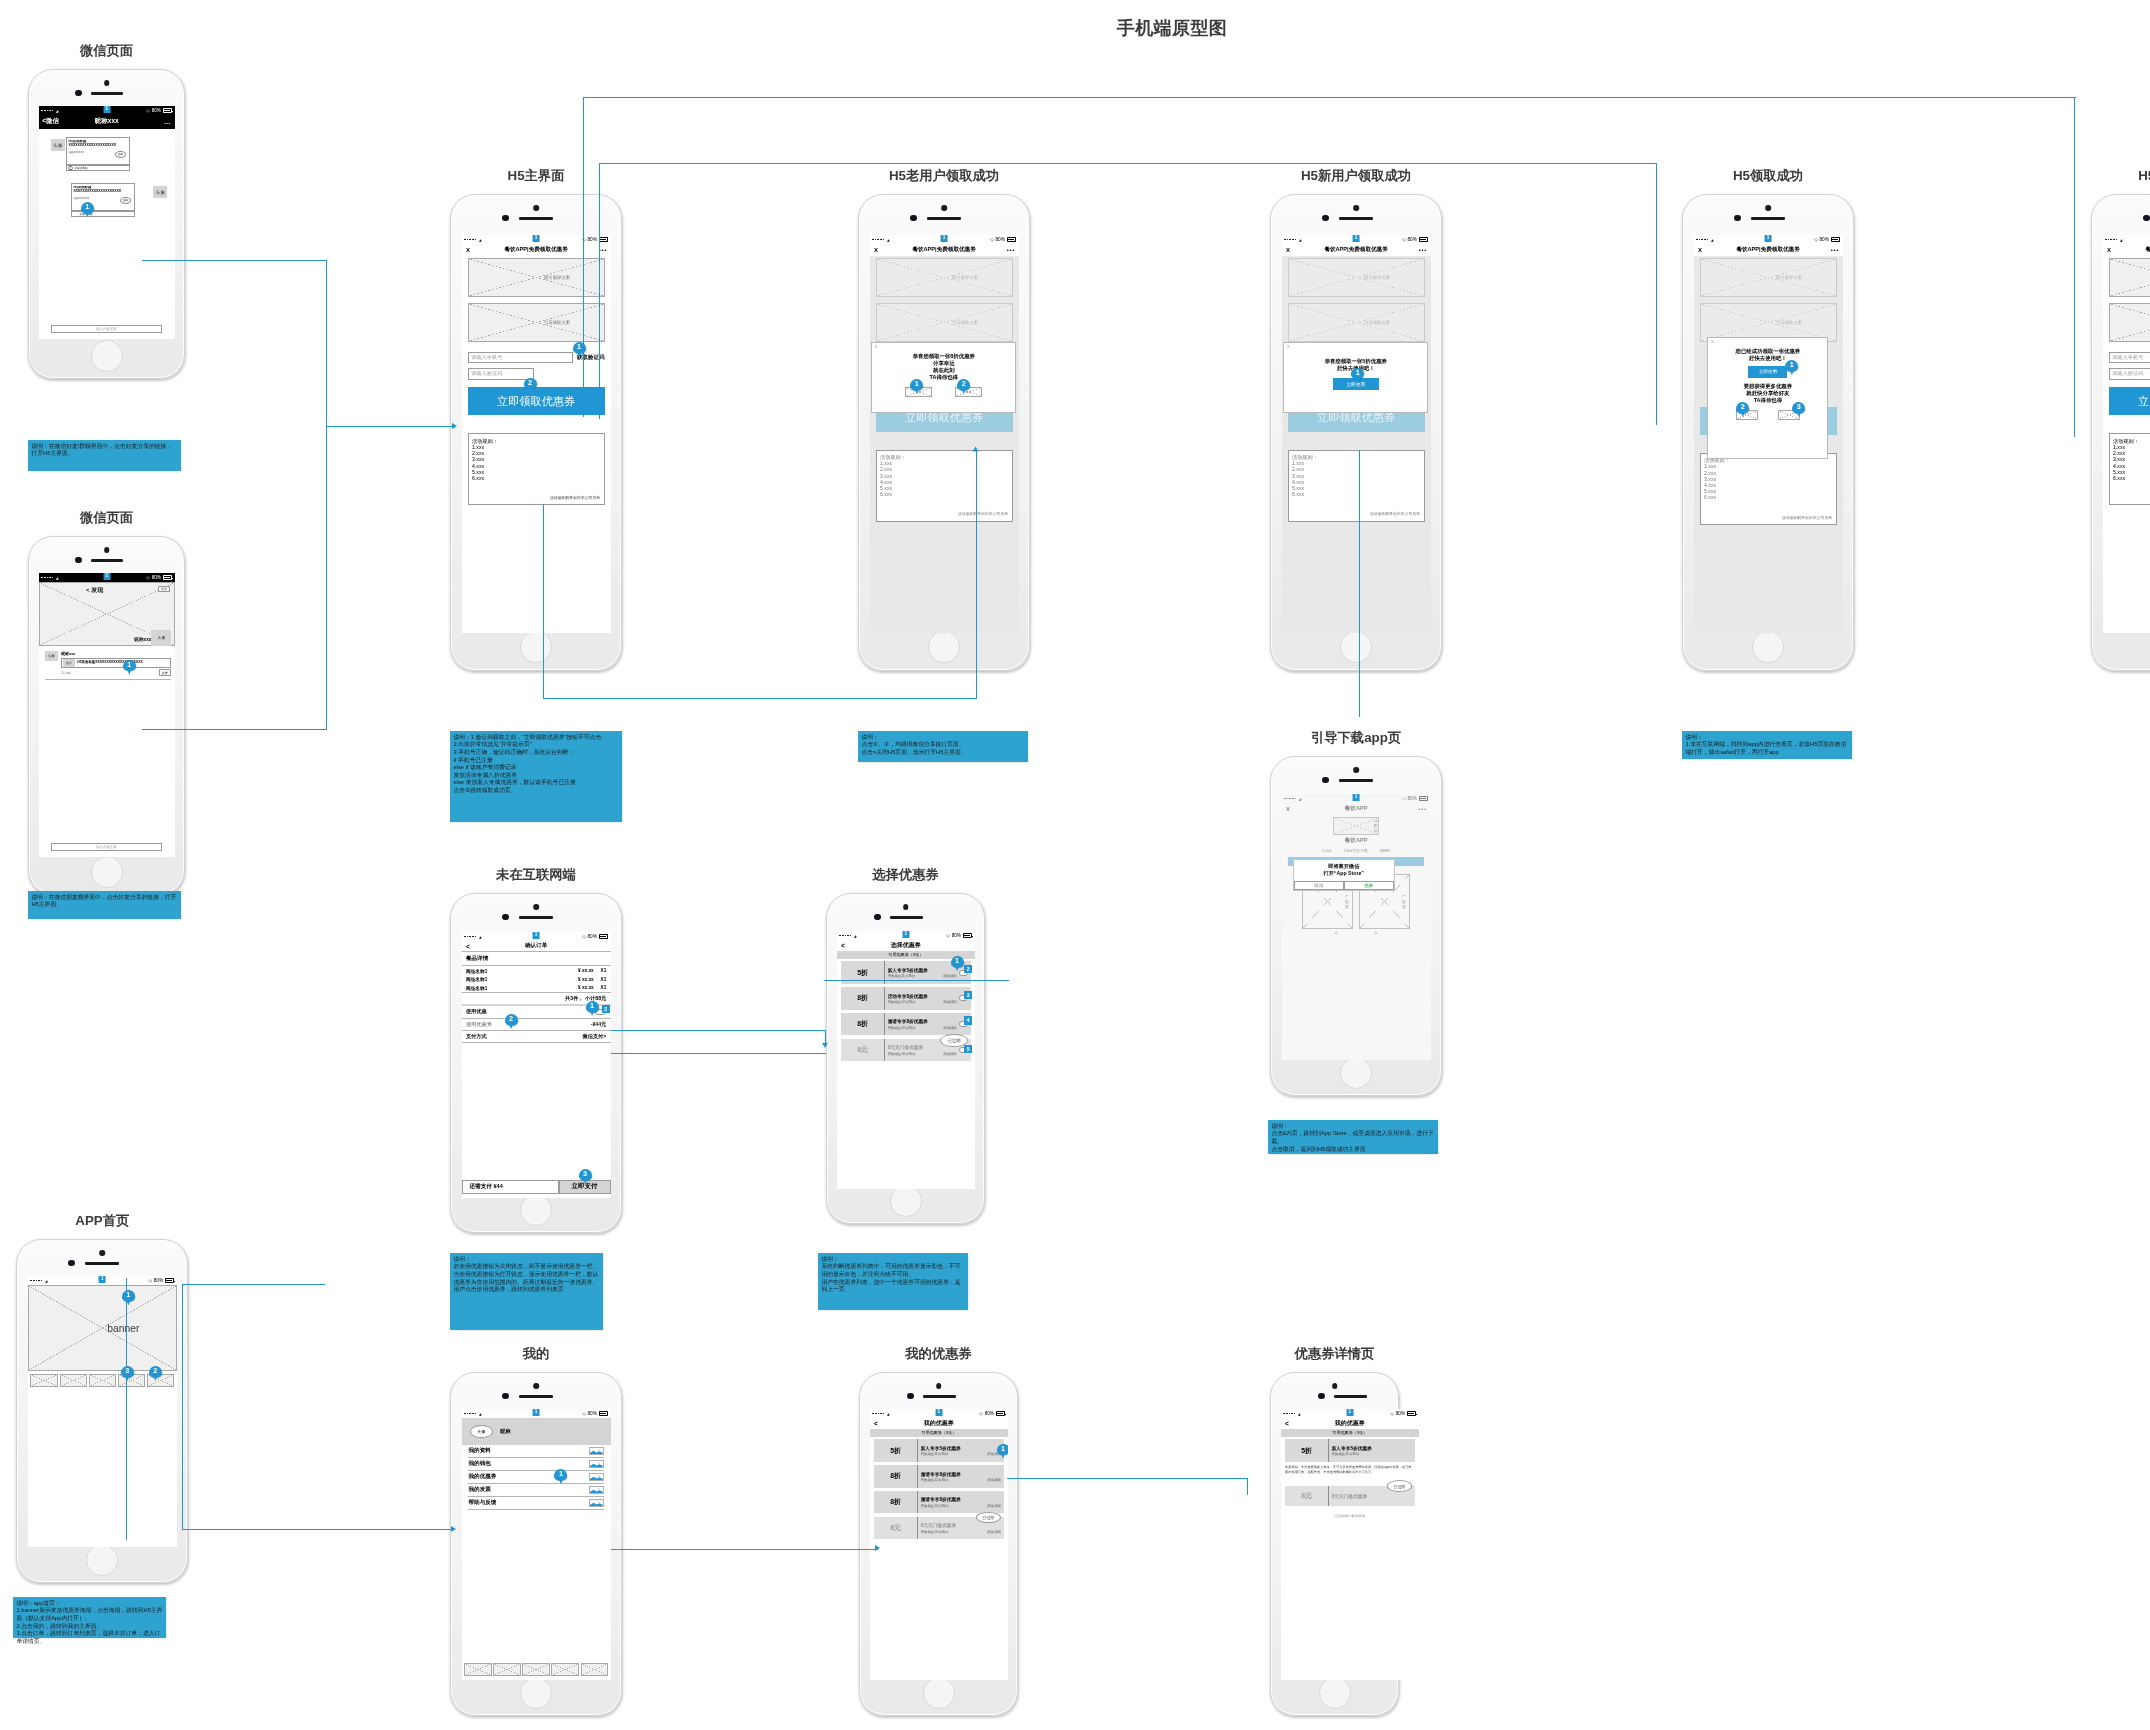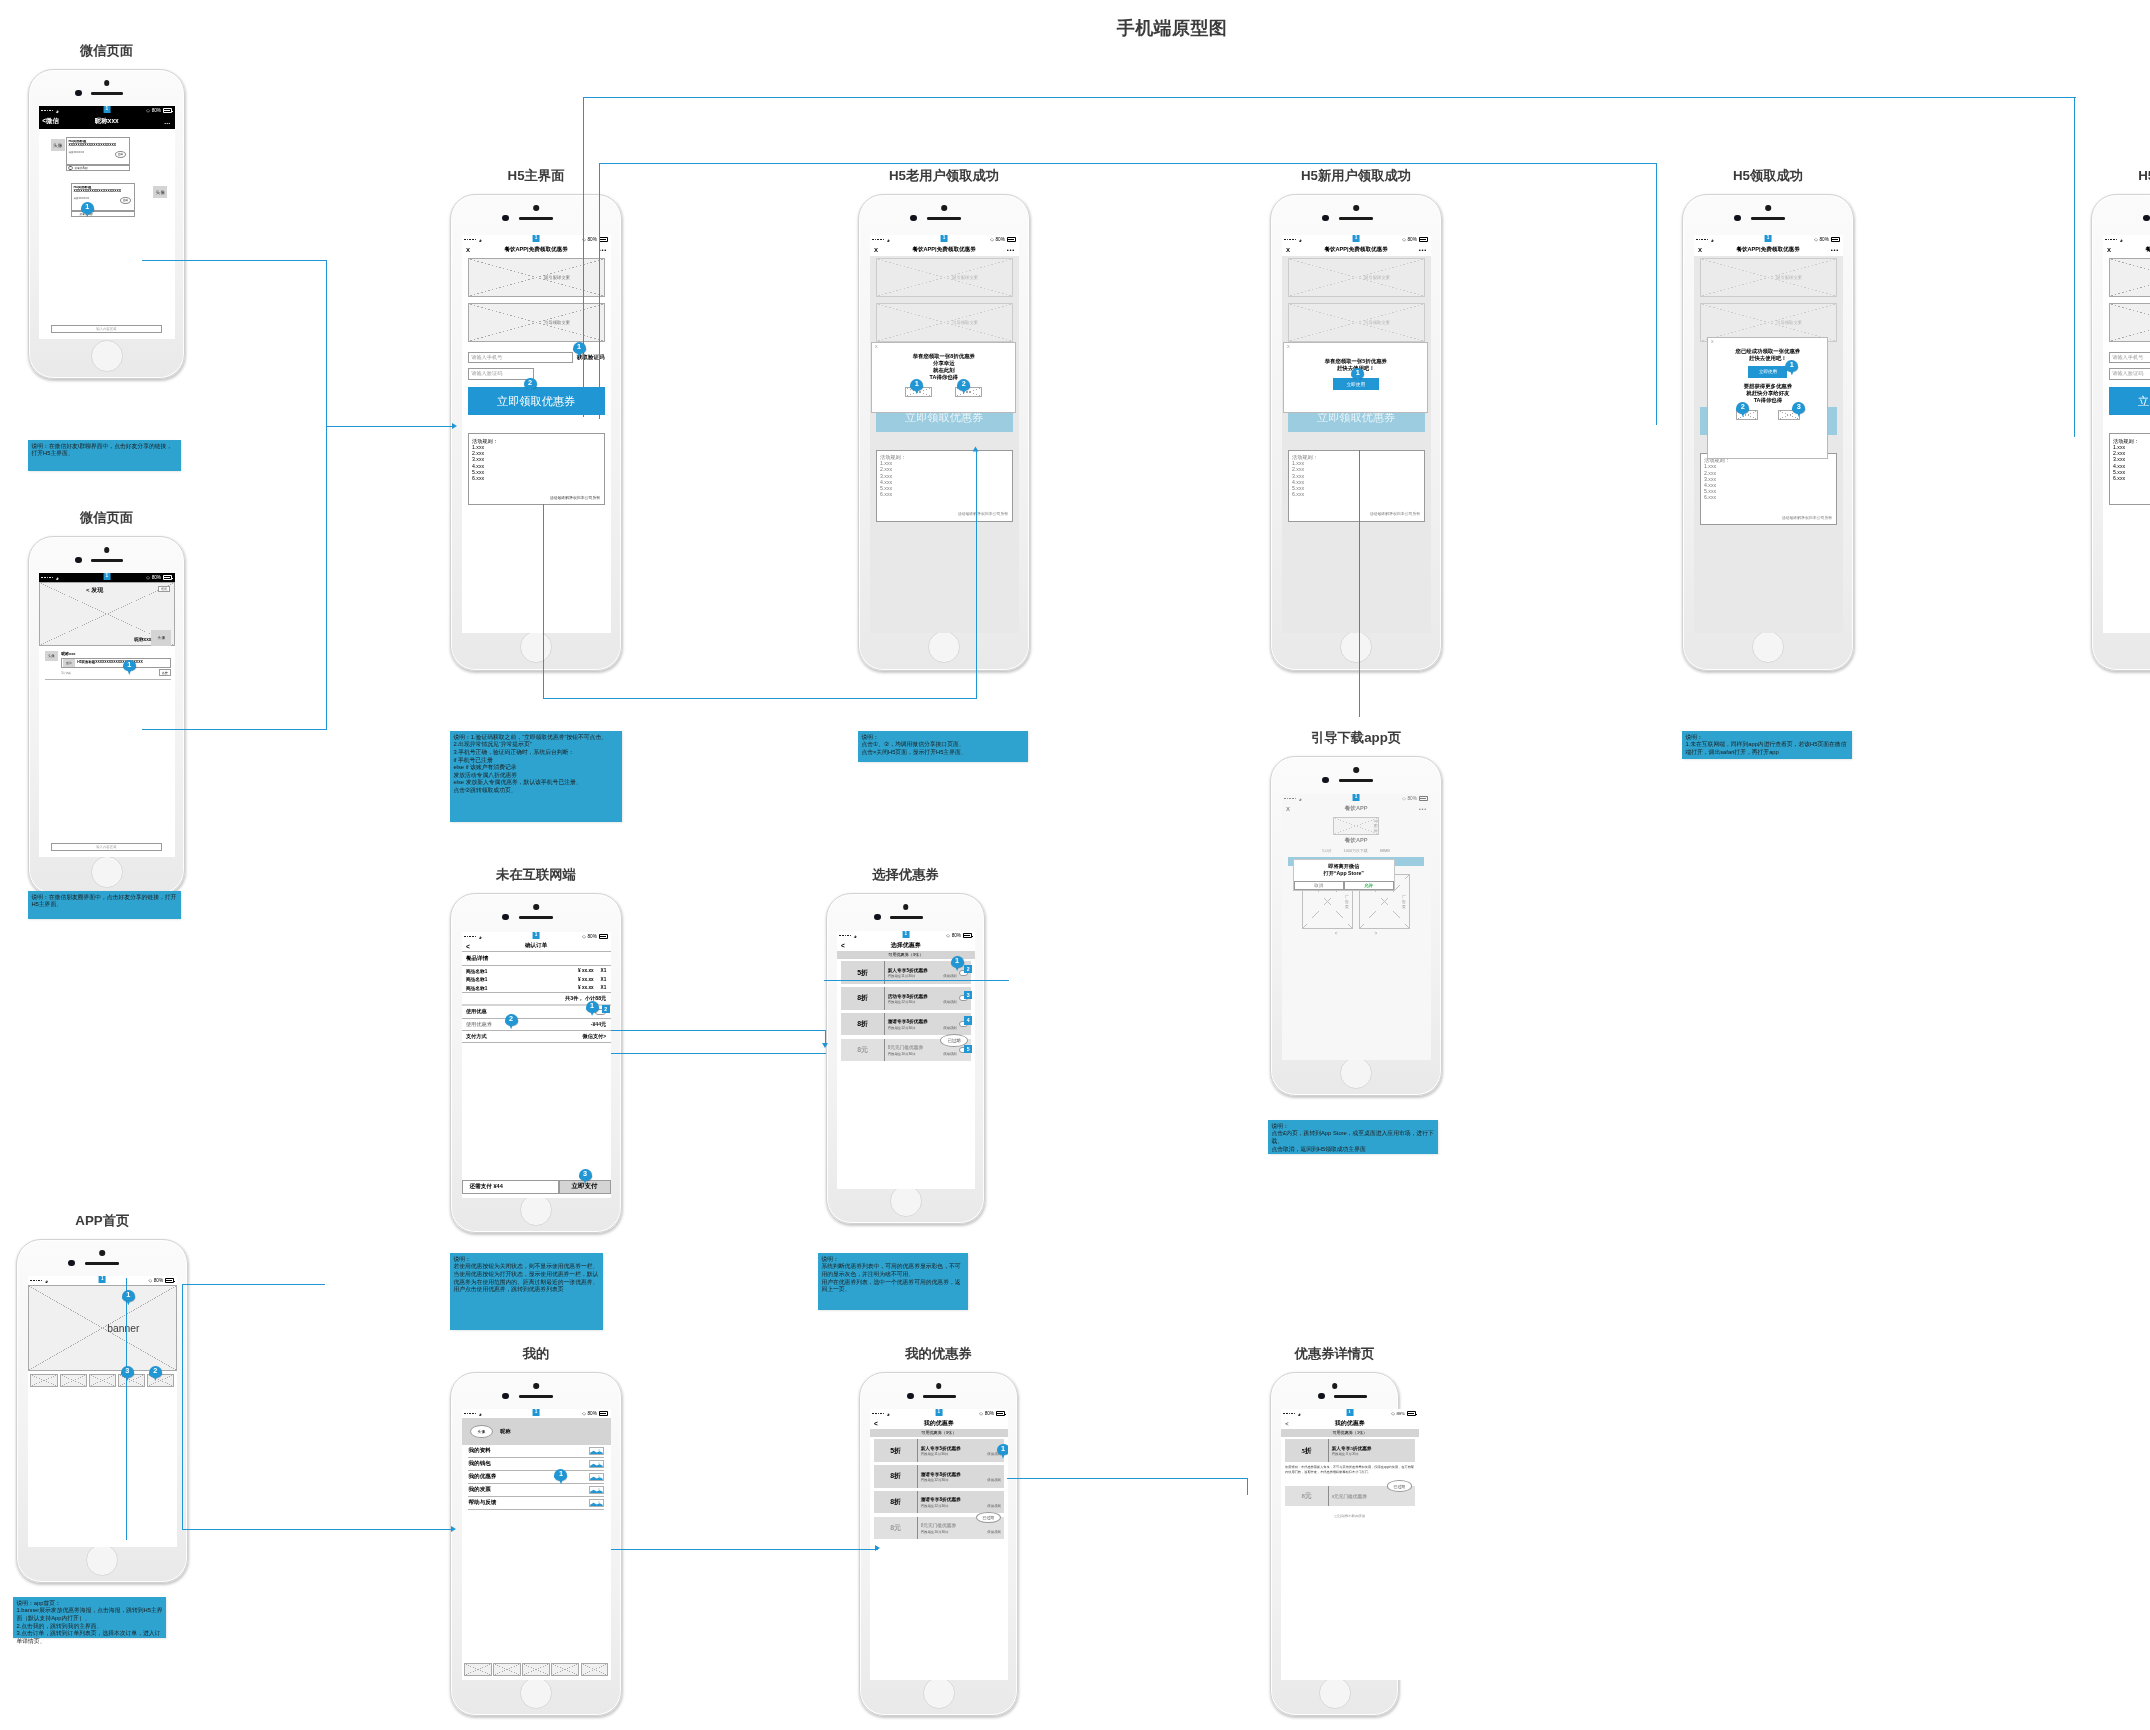--- a/index.html
+++ b/index.html
@@ -1251,21 +1251,21 @@
               <span>有效期至10月30日</span>
               <span>使用规则</span>
             </div>
           </div>
           <div class="expired" style="right:2.6px;top:-5.2px;width:25px;height:11.2px;font-size:3.9px;">已过期</div>
         </div>
       </div>
     </div>
   </div>
 
-  <div class="phone" style="left:1270px;top:1372px;width:129px;height:344px;font-family:Liberation Serif, serif;">
+  <div class="phone" style="left:1270px;top:1372px;width:129px;height:344px;">
     <div class="label">优惠券详情页</div>
     <div class="body-shell"></div>
     <div class="cam"></div>
     <div class="speaker-dot" style="left:48px;"></div>
     <div class="speaker-bar" style="left:64px;width:33px;"></div>
     <div class="home-btn" style="bottom:6.9px;"></div>
 
     <div class="screen" style="left:10.8px;top:37px;width:138px;height:271px;">
       <div class="statusbar">
         <div class="sb-left">

